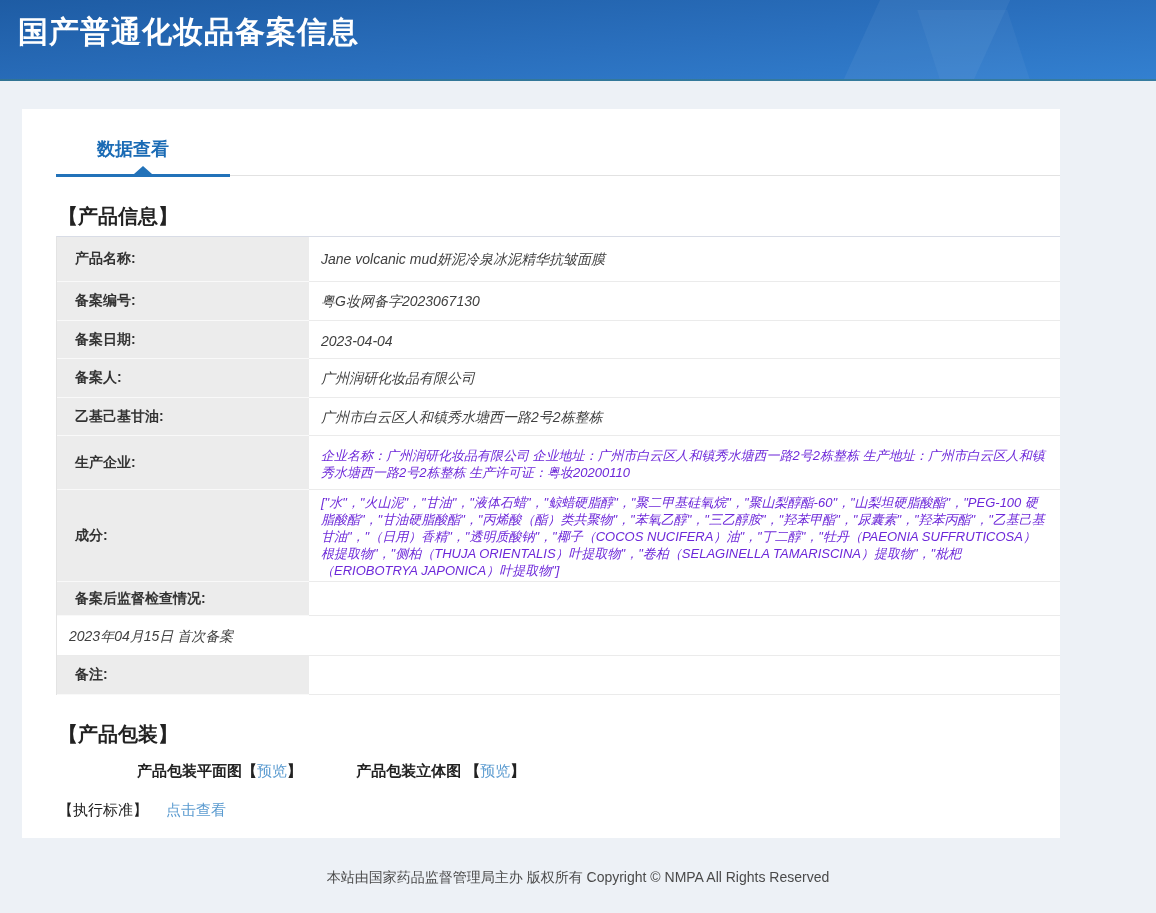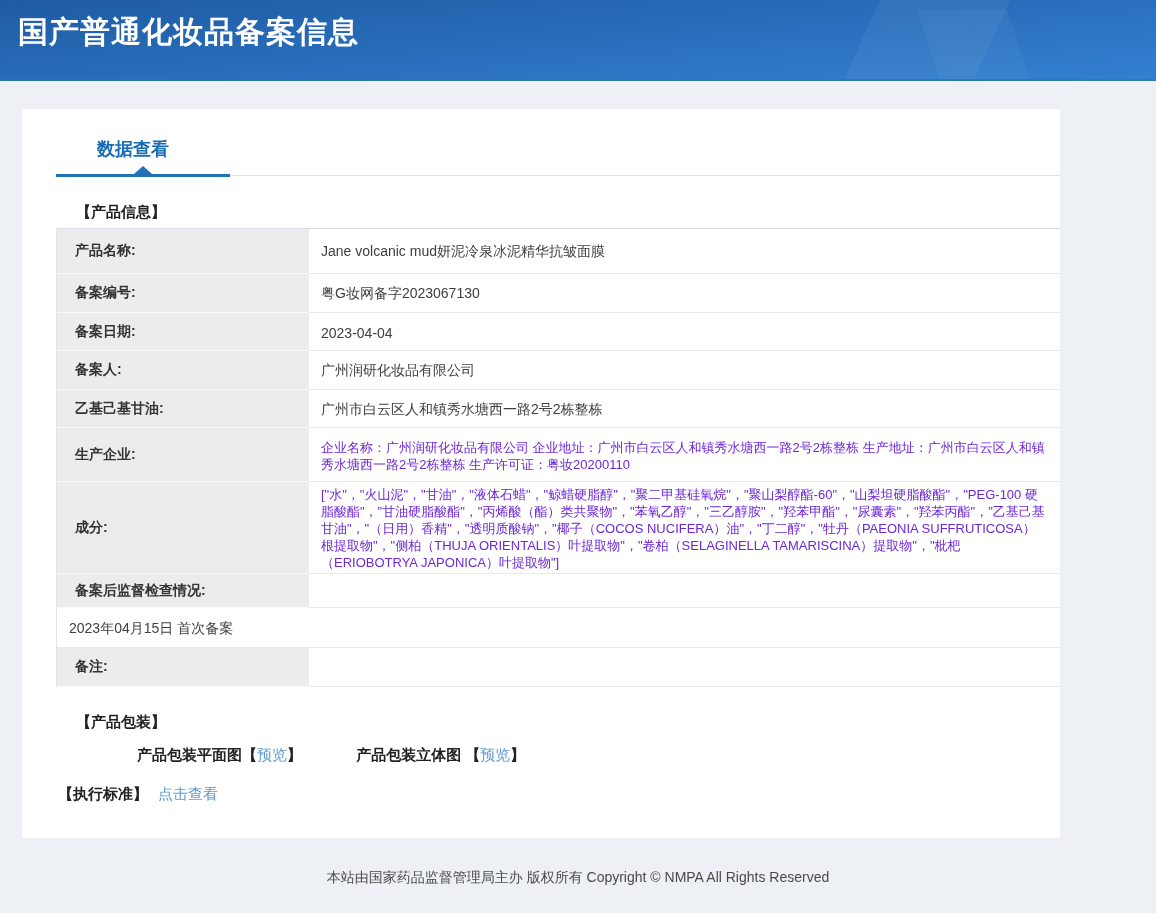--- a/index.html
+++ b/index.html
@@ -63,43 +63,43 @@
   .tab-arrow {
     position: absolute; left: 112px; bottom: 3px;
     width: 0; height: 0;
     border-left: 9px solid transparent;
     border-right: 9px solid transparent;
     border-bottom: 8px solid #2272b9;
   }
   
   .content { padding: 0 0 0 34px; }
   .section-title {
-    margin: 26px 0 6px 20px;
-    font-size: 15px; font-weight: 700; color: #222;
+    margin: 26px 0 6px 2px;
+    font-size: 20px; font-weight: 700; color: #222;
   }
   
   .info-table {
     border-top: 1px solid #d8dce6;
     border-left: 1px solid #e3e3e3;
   }
   .trow { display: flex; }
   .tlabel {
     width: 252px; flex: 0 0 252px;
     background: #ececec;
     border-bottom: 1px solid #f9f9f9;
     padding: 4px 8px 4px 18px;
     font-size: 14px; font-weight: 700; color: #333;
     display: flex; align-items: center;
   }
   .tvalue {
     flex: 1;
     border-bottom: 1px solid #ebebeb;
     padding: 4px 14px 2px 12px;
     font-size: 14px; color: #404040;
-    display: flex; align-items: center;
+    display: flex; align-items: center; font-style: italic;
   }
   .trow:nth-child(1)  .tlabel, .trow:nth-child(1)  .tvalue { min-height: 45px; }
   .trow:nth-child(2)  .tlabel, .trow:nth-child(2)  .tvalue { min-height: 39px; }
   .trow:nth-child(3)  .tlabel, .trow:nth-child(3)  .tvalue { min-height: 38px; }
   .trow:nth-child(4)  .tlabel, .trow:nth-child(4)  .tvalue { min-height: 39px; }
   .trow:nth-child(5)  .tlabel, .trow:nth-child(5)  .tvalue { min-height: 38px; }
   .trow:nth-child(6)  .tlabel, .trow:nth-child(6)  .tvalue { min-height: 54px; }
   .trow:nth-child(7)  .tlabel, .trow:nth-child(7)  .tvalue { min-height: 75px; }
   .trow:nth-child(8)  .tlabel, .trow:nth-child(8)  .tvalue { min-height: 34px; }
   .trow:nth-child(9)  .tlabel, .trow:nth-child(9)  .tvalue { min-height: 40px; }
@@ -108,21 +108,21 @@
   
   .packaging-row { margin: 14px 0 0 81px; font-size: 15px; color: #222; }
   .packaging-item { display: inline-block; margin-right: 50px; }
   .packaging-item .plabel { font-weight: 700; }
   a.link, .link {
     color: #5b9bd0; text-decoration: none; cursor: pointer; font-size: 15px;
   }
   .bracket { color: #222; font-weight: 700; }
   .inline-section { margin: 20px 0 0 2px; font-size: 15px; }
   .inline-section + .inline-section { margin-top: 13px; }
-  .inline-section .slabel { font-weight: 700; color: #222; margin-right: 10px; }
+  .inline-section .slabel { font-weight: 400; color: #222; margin-right: 18px; }
   
   .site-footer {
     height: 51px;
     padding-top: 31px;
     text-align: center;
     font-size: 14px;
     color: #4a4a4a;
     background: #edf1f6;
   }
 </style>

